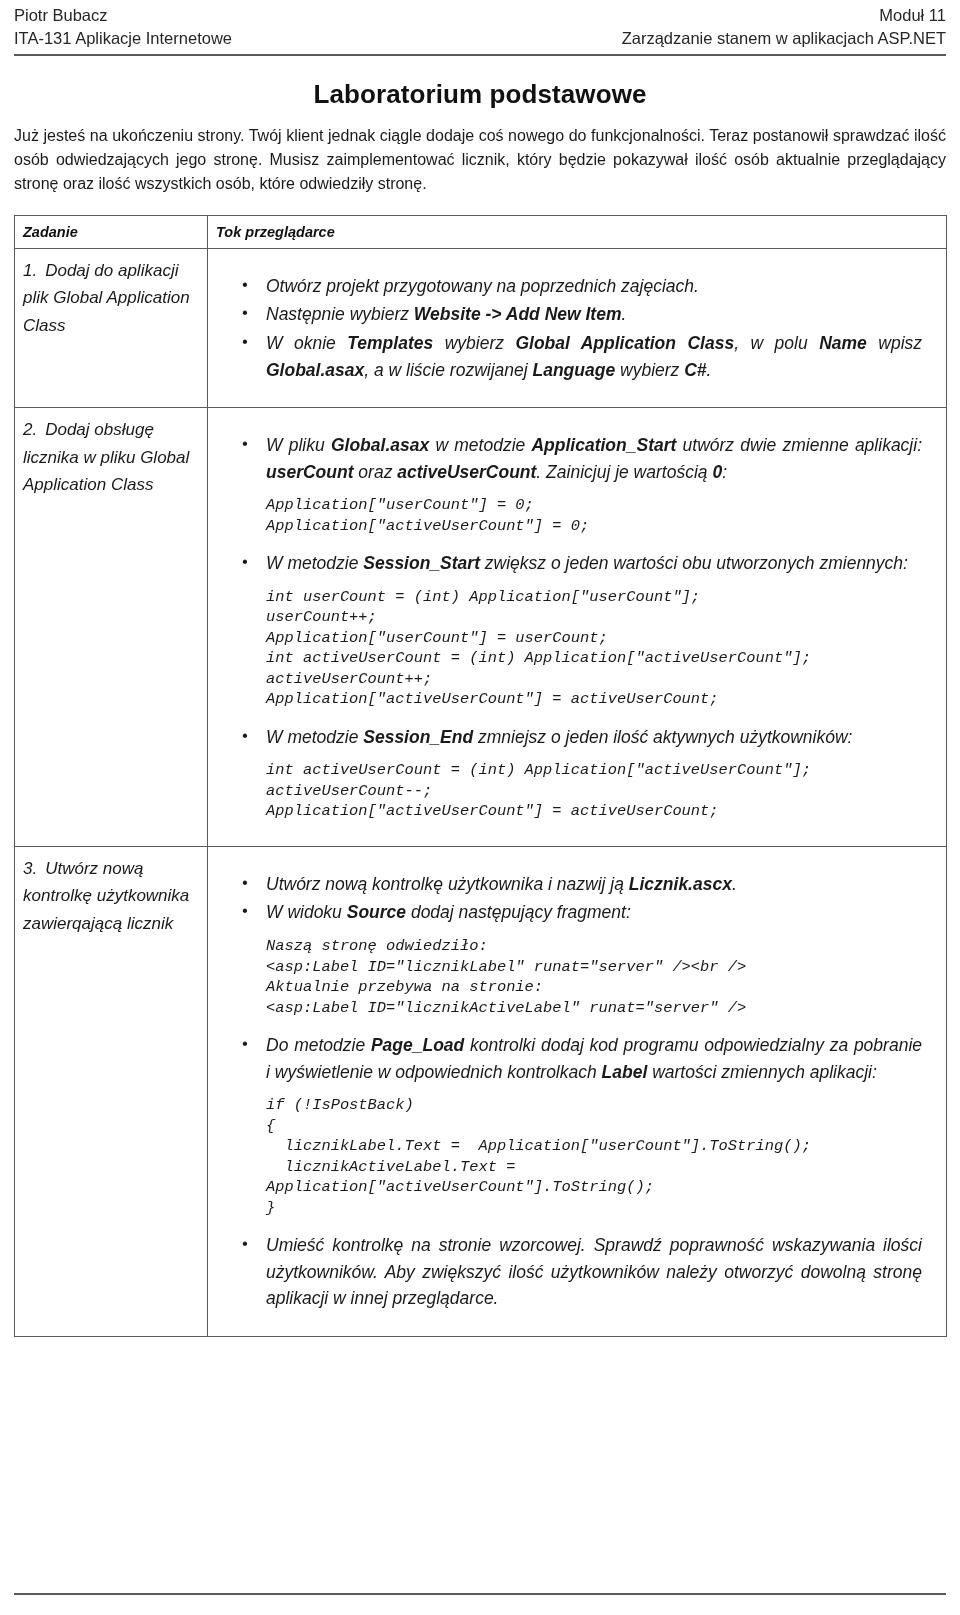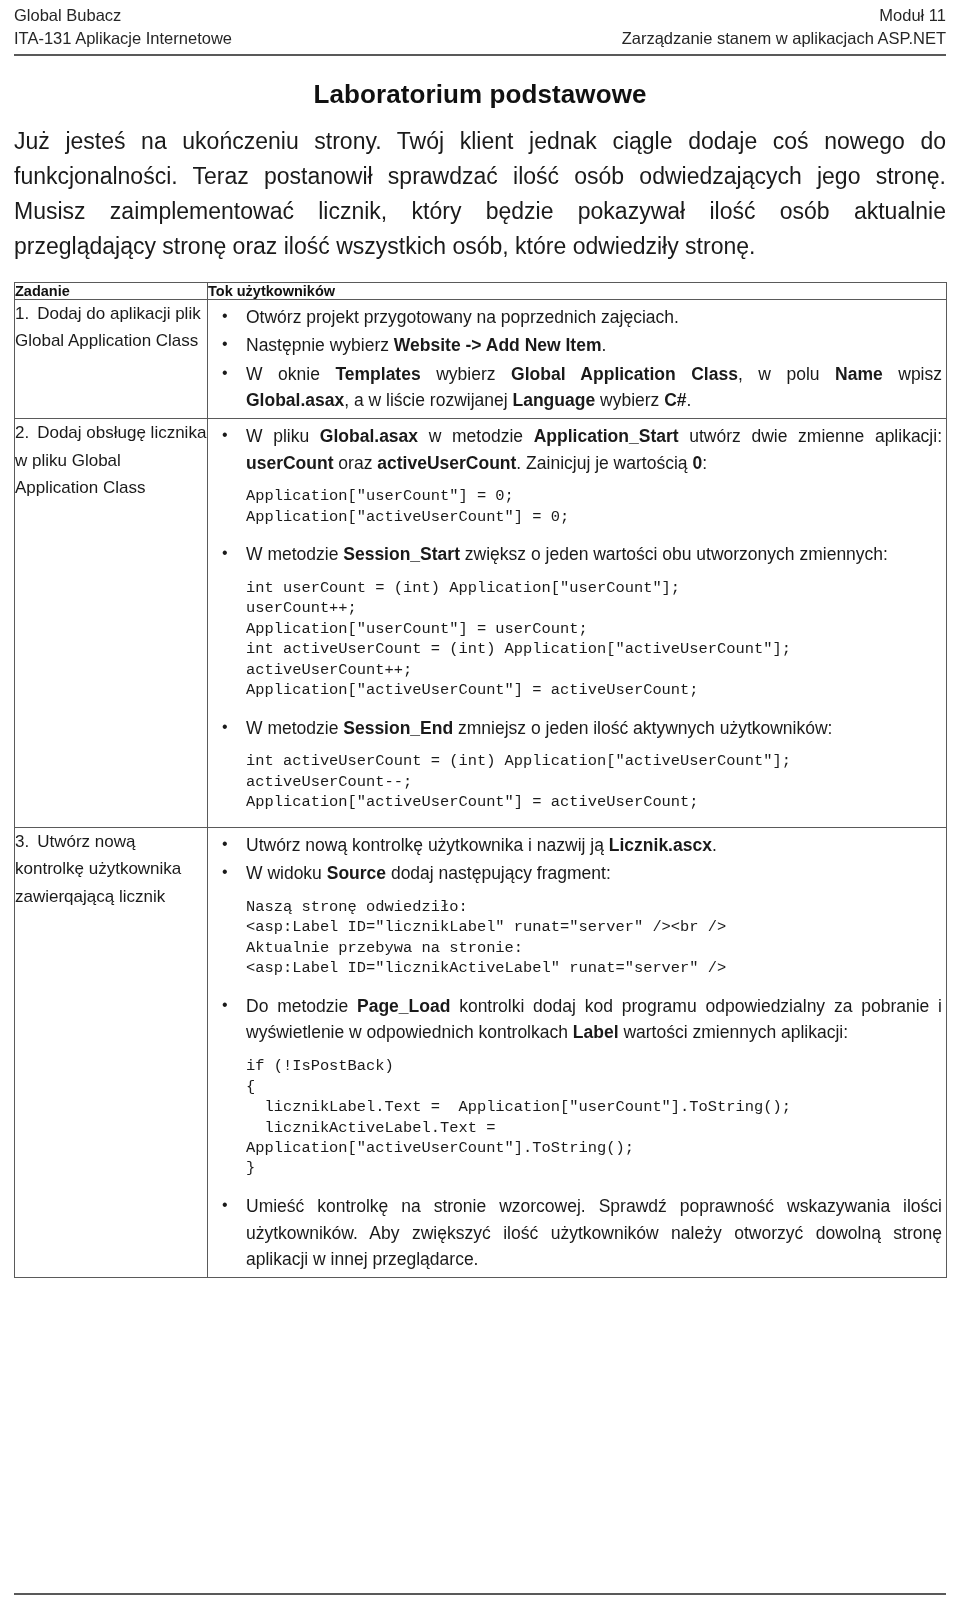--- a/index.html
+++ b/index.html
@@ -54,39 +54,40 @@
     color: #111;
     text-align: center;
   }
   .problem-title {
     font-size: 18.5px;
     font-weight: bold;
     margin: 21px 0 0 0;
     color: #111;
   }
   .intro-par {
-    font-size: 23px;
+    font-size: 16px;
     line-height: 1.52;
     text-align: justify;
     margin: 14px 0 0 0;
     color: #1a1a1a;
   }
 
   
   table.task-table {
     width: 932px;
     border-collapse: collapse;
     margin-top: 18px;
     table-layout: fixed;
   }
   table.task-table td,
   table.task-table th {
     border: 1.2px solid #5a5a5a;
     vertical-align: top;
-    padding: 0;
+    padding: 8px;
+    font-style: italic;
   }
   col.col-task  { width: 193px; }
   col.col-steps { width: 739px; }
 
   thead th {
     font-size: 14.5px;
     font-weight: bold;
     text-align: left;
     padding: 6px 8px 7px 10px;
     color: #111;
@@ -98,21 +99,21 @@
     color: #1a1a1a;
   }
   td.task-cell .t-num { margin-right: 8px; }
 
   td.steps-cell {
     padding: 9px 14px 12px 8px;
   }
 
   ul.steps {
     list-style: none;
-    margin: 4px;
+    margin: 16px;
     padding: 0;
   }
   ul.steps > li {
     position: relative;
     padding-left: 34px;
     font-size: 17.5px;
     line-height: 1.52;
     text-align: justify;
     margin-bottom: 2px;
     color: #1a1a1a;
@@ -158,42 +159,42 @@
     color: #1a1a1a;
   }
 </style>
 </head>
 <body>
 
 <div class="page">
 
   <div class="doc-header">
     <div class="doc-header-row">
-      <span class="doc-header-left">Global Bubacz</span>
+      <span class="doc-header-left">Piotr Bubacz</span>
       <span class="doc-header-right">Moduł 11</span>
     </div>
     <div class="doc-header-row">
       <span class="doc-header-left">ITA-131 Aplikacje Internetowe</span>
       <span class="doc-header-right">Zarządzanie stanem w aplikacjach ASP.NET</span>
     </div>
     <div class="header-rule"></div>
   </div>
 
   <h1 class="lab-title">Laboratorium podstawowe</h1>
   <p class="intro-par">Już jesteś na ukończeniu strony. Twój klient jednak ciągle dodaje coś nowego do funkcjonalności. Teraz postanowił sprawdzać ilość osób odwiedzających jego stronę. Musisz zaimplementować licznik, który będzie pokazywał ilość osób aktualnie przeglądający stronę oraz ilość wszystkich osób, które odwiedziły stronę.</p>
 
   <table class="task-table">
     <colgroup>
       <col class="col-task">
       <col class="col-steps">
     </colgroup>
     <thead>
       <tr>
         <th>Zadanie</th>
-        <th>Tok użytkowników</th>
+        <th>Tok przeglądarce</th>
       </tr>
     </thead>
     <tbody id="table-body">
         <tr>
           <td class="task-cell"><span class="t-num">1.</span><span>Dodaj do aplikacji plik Global Application Class</span></td>
           <td class="steps-cell">
             <ul class="steps">
               <li class="just-left">Otwórz projekt przygotowany na poprzednich zajęciach.</li>
               <li class="just-left">Następnie wybierz <b class="bd">Website -&gt; Add New Item</b>.</li>
               <li class="">W oknie <b class="bd">Templates</b> wybierz <b class="bd">Global Application Class</b>, w polu <b class="bd">Name</b> wpisz <b class="bd">Global.asax</b>, a w liście rozwijanej <b class="bd">Language</b> wybierz <b class="bd">C#</b>.</li>

